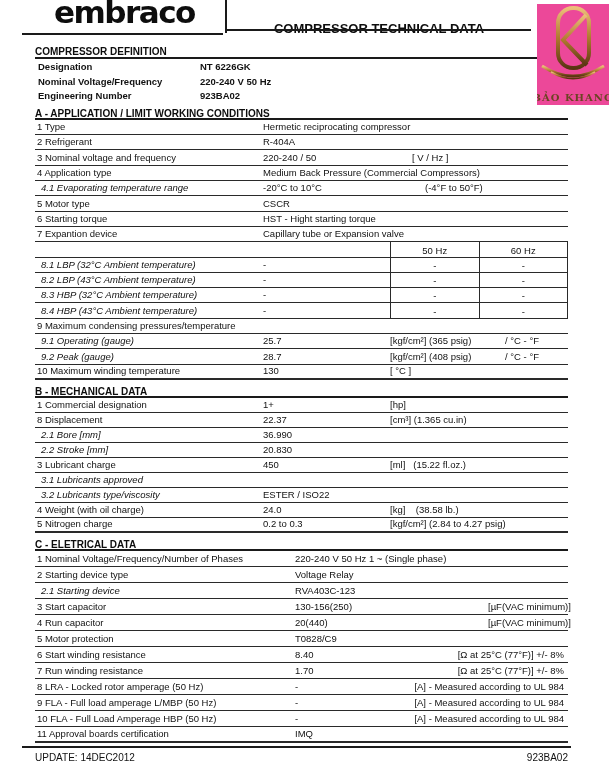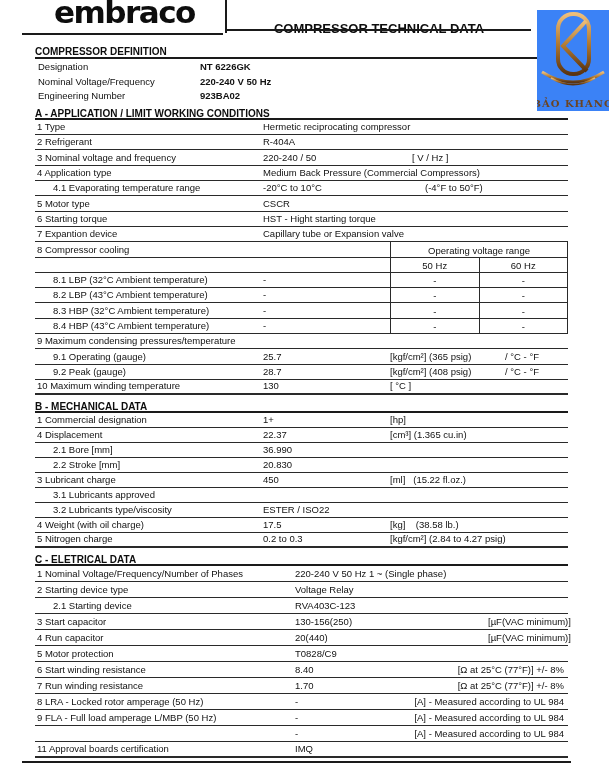--- a/index.html
+++ b/index.html
@@ -15,40 +15,40 @@
     font-family: "DejaVu Sans", sans-serif;
     font-size: 31px; font-weight: bold; letter-spacing: -1.5px; color:#0d0d0d;
   }
   .hline-logo { position: absolute; left: 22px; top: 33px; width: 201px; height: 2px; background: #1a1a1a; }
   .vline { position: absolute; left: 225px; top: 0; width: 2px; height: 33px; background: #1a1a1a; }
   .htitle {
     position: absolute; left: 227px; top: 0; width: 304px; height: 40px;
     text-align: center; padding-top: 21px; font-weight: bold; font-size: 13px; color:#0d0d0d;
   }
   .hline-title { position: absolute; left: 227px; top: 29px; width: 304px; height: 2px; background: #1a1a1a; }
-  .bklogo { position: absolute; left: 537px; top: 10px; width: 72px; height: 101px; background: #3b82f6; z-index: 5; }
+  .bklogo { position: absolute; left: 537px; top: 4px; width: 72px; height: 101px; background: #ec4899; z-index: 5; }
   
   .content { margin-left: 35px; width: 533px; position: relative; }
   .def-head, .sec-head {
     font-weight: bold; font-size: 10px; border-bottom: 2px solid #1a1a1a; color:#0d0d0d;
   }
   .def-head { height: 21px; padding-top: 8px; }
   .sec-head { height: 18px; padding-top: 6px; }
   .drow { position: relative; height: 14.3px; font-size: 9.5px; }
   .drow span { position: absolute; bottom: 1px; white-space: pre; }
-  .dlbl { left: 3px; }
+  .dlbl { left: 3px; font-weight: bold; }
   .dval { left: 165px; font-weight: bold; }
   .row { position: relative; border-bottom: 1px solid #2a2a2a; font-size: 9.5px; }
   .row.thick { border-bottom-width: 2px; }
   [data-sec="A"] .row { height: 15.3px; }
   [data-sec="B"] .row { height: 15px; }
   [data-sec="C"] .row { height: 16px; }
   .row > span { position: absolute; bottom: 2px; white-space: pre; }
   .lbl { left: 2px; }
-  .lbl.ind { left: 18px; }
+  .lbl.ind { left: 6px; font-style: italic; }
   .val { left: 228px; }
   [data-sec="C"] .val { left: 260px; }
   .unit { left: 355px; }
   .unit.m1 { left: 377px; }
   .unit.m2 { left: 390px; }
   .unit.m3 { left: 413px; padding-left: 40px; }
   .unit.right { left: auto; right: 4px; }
   .extra { left: 470px; }
   
   .vbox {
@@ -142,26 +142,20 @@
         </div>
         <div class="row">
           <span class="lbl">6 Starting torque</span>
           <span class="val">HST - Hight starting torque</span>
         </div>
         <div class="row">
           <span class="lbl">7 Expantion device</span>
           <span class="val">Capillary tube or Expansion valve</span>
         </div>
         <div class="row">
-          <span class="lbl">8 Compressor cooling</span>
-          <div class="vbox vhead">
-            <span class="vtext">Operating voltage range</span>
-          </div>
-        </div>
-        <div class="row">
           <div class="vbox vsplit">
             <span class="vcell">50 Hz</span>
             <span class="vcell">60 Hz</span>
           </div>
         </div>
         <div class="row">
           <span class="lbl ind">8.1 LBP (32°C Ambient temperature)</span>
           <span class="val">-</span>
           <div class="vbox vsplit">
             <span class="vcell">-</span>
@@ -214,21 +208,21 @@
         </div>
       </div>
       <div class="section" data-sec="B">
         <div class="sec-head">B - MECHANICAL DATA</div>
         <div class="row">
           <span class="lbl">1 Commercial designation</span>
           <span class="val">1+</span>
           <span class="unit">[hp]</span>
         </div>
         <div class="row">
-          <span class="lbl">4 Displacement</span>
+          <span class="lbl">8 Displacement</span>
           <span class="val">22.37</span>
           <span class="unit">[cm³] (1.365 cu.in)</span>
         </div>
         <div class="row">
           <span class="lbl ind">2.1 Bore [mm]</span>
           <span class="val">36.990</span>
         </div>
         <div class="row">
           <span class="lbl ind">2.2 Stroke [mm]</span>
           <span class="val">20.830</span>
@@ -240,21 +234,21 @@
         </div>
         <div class="row">
           <span class="lbl ind">3.1 Lubricants approved</span>
         </div>
         <div class="row">
           <span class="lbl ind">3.2 Lubricants type/viscosity</span>
           <span class="val">ESTER / ISO22</span>
         </div>
         <div class="row">
           <span class="lbl">4 Weight (with oil charge)</span>
-          <span class="val">17.5</span>
+          <span class="val">24.0</span>
           <span class="unit">[kg]    (38.58 lb.)</span>
         </div>
         <div class="row thick">
           <span class="lbl">5 Nitrogen charge</span>
           <span class="val">0.2 to 0.3</span>
           <span class="unit">[kgf/cm²] (2.84 to 4.27 psig)</span>
         </div>
       </div>
       <div class="section" data-sec="C">
         <div class="sec-head">C - ELETRICAL DATA</div>
@@ -298,20 +292,21 @@
           <span class="lbl">8 LRA - Locked rotor amperage (50 Hz)</span>
           <span class="val">-</span>
           <span class="unit right">[A] - Measured according to UL 984</span>
         </div>
         <div class="row">
           <span class="lbl">9 FLA - Full load amperage L/MBP (50 Hz)</span>
           <span class="val">-</span>
           <span class="unit right">[A] - Measured according to UL 984</span>
         </div>
         <div class="row">
+          <span class="lbl">10 FLA - Full Load Amperage HBP (50 Hz)</span>
           <span class="val">-</span>
           <span class="unit right">[A] - Measured according to UL 984</span>
         </div>
         <div class="row thick">
           <span class="lbl">11 Approval boards certification</span>
           <span class="val">IMQ</span>
         </div>
       </div>
     </div>
   <div class="footer">

